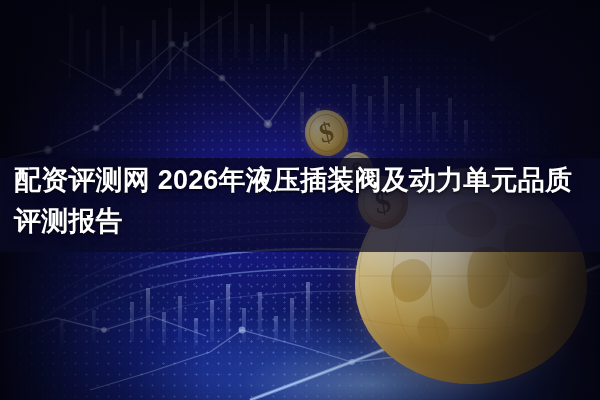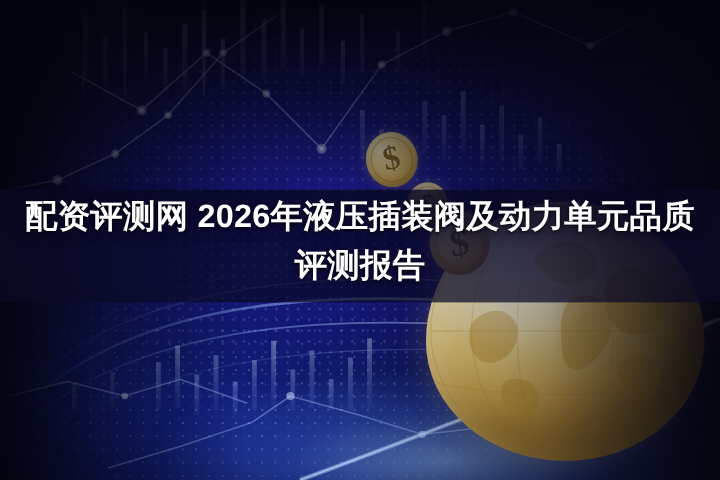--- a/index.html
+++ b/index.html
@@ -56,21 +56,20 @@
     opacity:.8;
   }
 
   
   #title-band{
     position:absolute;left:0;top:158px;width:600px;height:94px;
     background:linear-gradient(180deg, rgba(8,8,34,0.80) 0%, rgba(10,10,40,0.74) 55%, rgba(9,9,36,0.72) 100%);
   }
   #title-block{
     position:absolute;left:0;top:160px;width:600px;
-    text-align:center;
     padding:0 14px;
     color:#fff;
     font-size:27px;
     line-height:41px;
     font-weight:bold;
     letter-spacing:.2px;
     text-shadow:0 1px 3px rgba(0,0,0,.85), 0 0 12px rgba(10,10,40,.9);
     white-space:normal;
   }
   #title-block .t{display:inline;}

